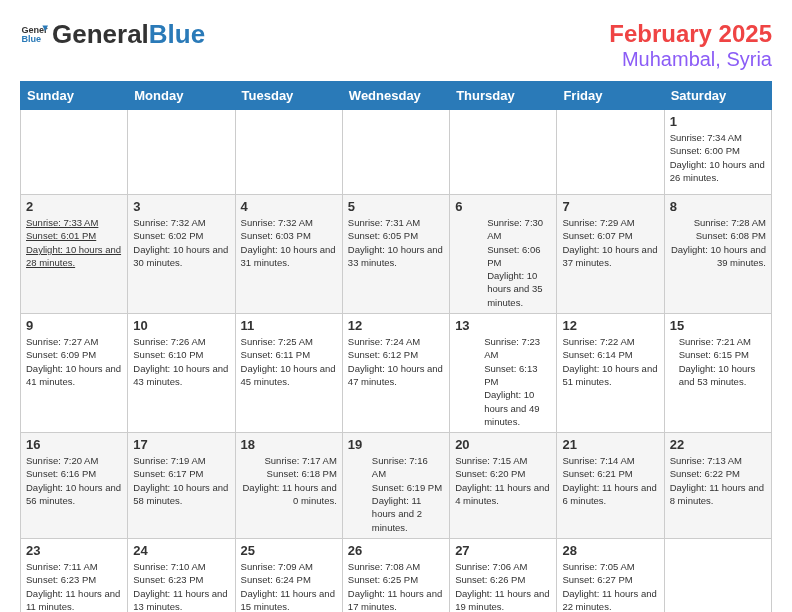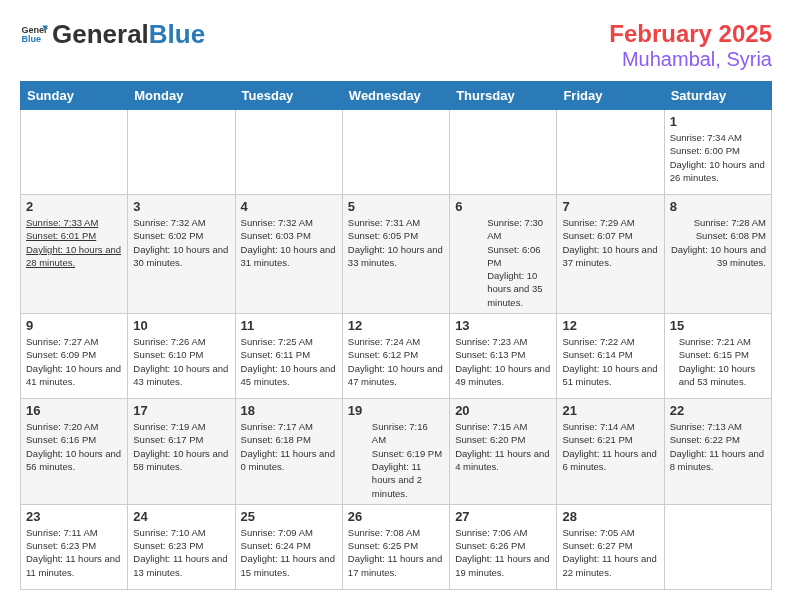--- a/index.html
+++ b/index.html
@@ -192,21 +192,21 @@
 Daylight: 10 hours and 45 minutes.</div>
         </td>
         <td>
           <span class="day-number">12</span>
           <div class="day-info" style="white-space: pre-line;">Sunrise: 7:24 AM
 Sunset: 6:12 PM
 Daylight: 10 hours and 47 minutes.</div>
         </td>
         <td>
           <span class="day-number">13</span>
-          <div class="day-info" style="white-space: pre-line;">Sunrise: 7:23 AM
+          <div class="day-info" style="white-space: pre-line; margin-left: 29px;">Sunrise: 7:23 AM
 Sunset: 6:13 PM
 Daylight: 10 hours and 49 minutes.</div>
         </td>
         <td>
           <span class="day-number">12</span>
           <div class="day-info" style="white-space: pre-line;">Sunrise: 7:22 AM
 Sunset: 6:14 PM
 Daylight: 10 hours and 51 minutes.</div>
         </td>
         <td>
@@ -224,21 +224,21 @@
 Daylight: 10 hours and 56 minutes.</div>
         </td>
         <td>
           <span class="day-number">17</span>
           <div class="day-info" style="white-space: pre-line;">Sunrise: 7:19 AM
 Sunset: 6:17 PM
 Daylight: 10 hours and 58 minutes.</div>
         </td>
         <td>
           <span class="day-number">18</span>
-          <div class="day-info" style="white-space: pre-line;">Sunrise: 7:17 AM
+          <div class="day-info" style="white-space: pre-line; text-align: right;">Sunrise: 7:17 AM
 Sunset: 6:18 PM
 Daylight: 11 hours and 0 minutes.</div>
         </td>
         <td>
           <span class="day-number">19</span>
           <div class="day-info" style="white-space: pre-line; margin-left: 24px;">Sunrise: 7:16 AM
 Sunset: 6:19 PM
 Daylight: 11 hours and 2 minutes.</div>
         </td>
         <td>

